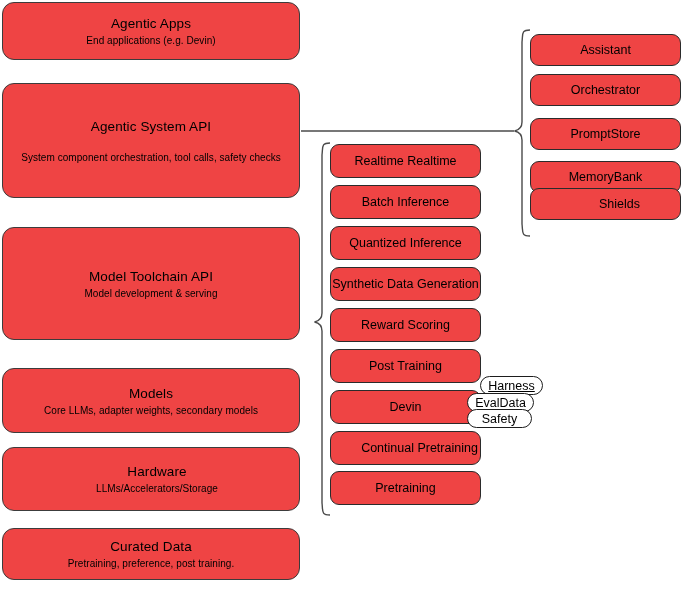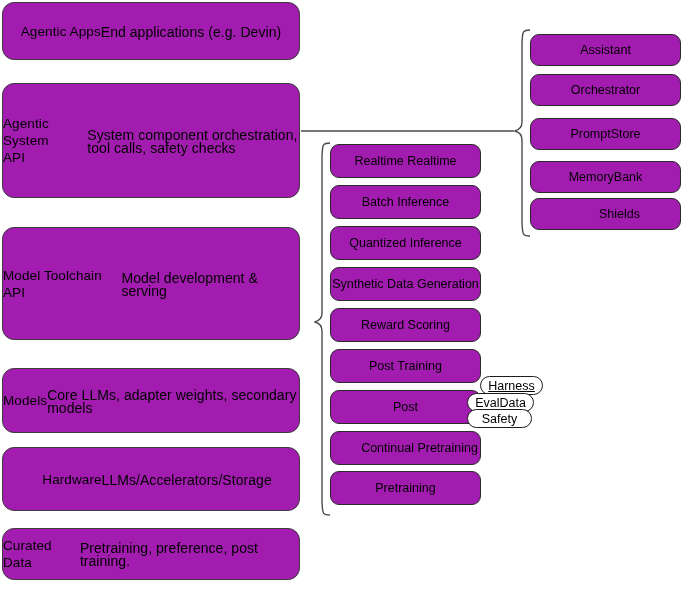--- a/index.html
+++ b/index.html
@@ -19,40 +19,40 @@
     position: absolute;
     left: 0;
     top: 0;
     width: 682px;
     height: 591px;
   }
   .box {
     position: absolute;
     box-sizing: border-box;
     border: 1.3px solid #3c3c3c;
-    background: #a21caf;
+    background: #ef4444;
     display: flex;
-    flex-direction: row;
+    flex-direction: column;
     align-items: center;
     justify-content: center;
-    text-align: left;
+    text-align: right;
   }
   
   .layer {
     left: 2px;
     width: 298px;
     border-radius: 12px;
   }
   .layer .title {
     font-size: 13.5px;
     line-height: 17px;
     letter-spacing: 0.1px;
   }
   .layer .sub {
-    font-size: 14px;
+    font-size: 10px;
     line-height: 13px;
     margin-top: 2px;
     letter-spacing: 0.05px;
   }
   
   .mid {
     left: 330px;
     width: 151px;
     height: 34px;
     border-radius: 9px;
@@ -173,21 +173,21 @@
   <div class="box mid" style="top:267px;">
     <div class="title">Synthetic Data Generation</div>
   </div>
   <div class="box mid" style="top:308px;">
     <div class="title">Reward Scoring</div>
   </div>
   <div class="box mid" style="top:349px;">
     <div class="title">Post Training</div>
   </div>
   <div class="box mid" style="top:390px;">
-    <div class="title">Post</div>
+    <div class="title">Devin</div>
   </div>
   <div class="box mid" style="top:431px;padding-left:28px;">
     <div class="title">Continual Pretraining</div>
   </div>
   <div class="box mid" style="top:471px;">
     <div class="title">Pretraining</div>
   </div>
 
   <div class="pill" style="left:480px; top:376px; width:63px; height:19px;text-decoration:underline;">
     <span>Harness</span>
@@ -204,17 +204,17 @@
   </div>
   <div class="box right" style="top:74px;">
     <div class="title">Orchestrator</div>
   </div>
   <div class="box right" style="top:118px;">
     <div class="title">PromptStore</div>
   </div>
   <div class="box right" style="top:161px;">
     <div class="title">MemoryBank</div>
   </div>
-  <div class="box right" style="top:198px;padding-left:28px;">
+  <div class="box right" style="top:188px;padding-left:28px;">
     <div class="title">Shields</div>
   </div>
 
 </div>
 
 </body></html>

